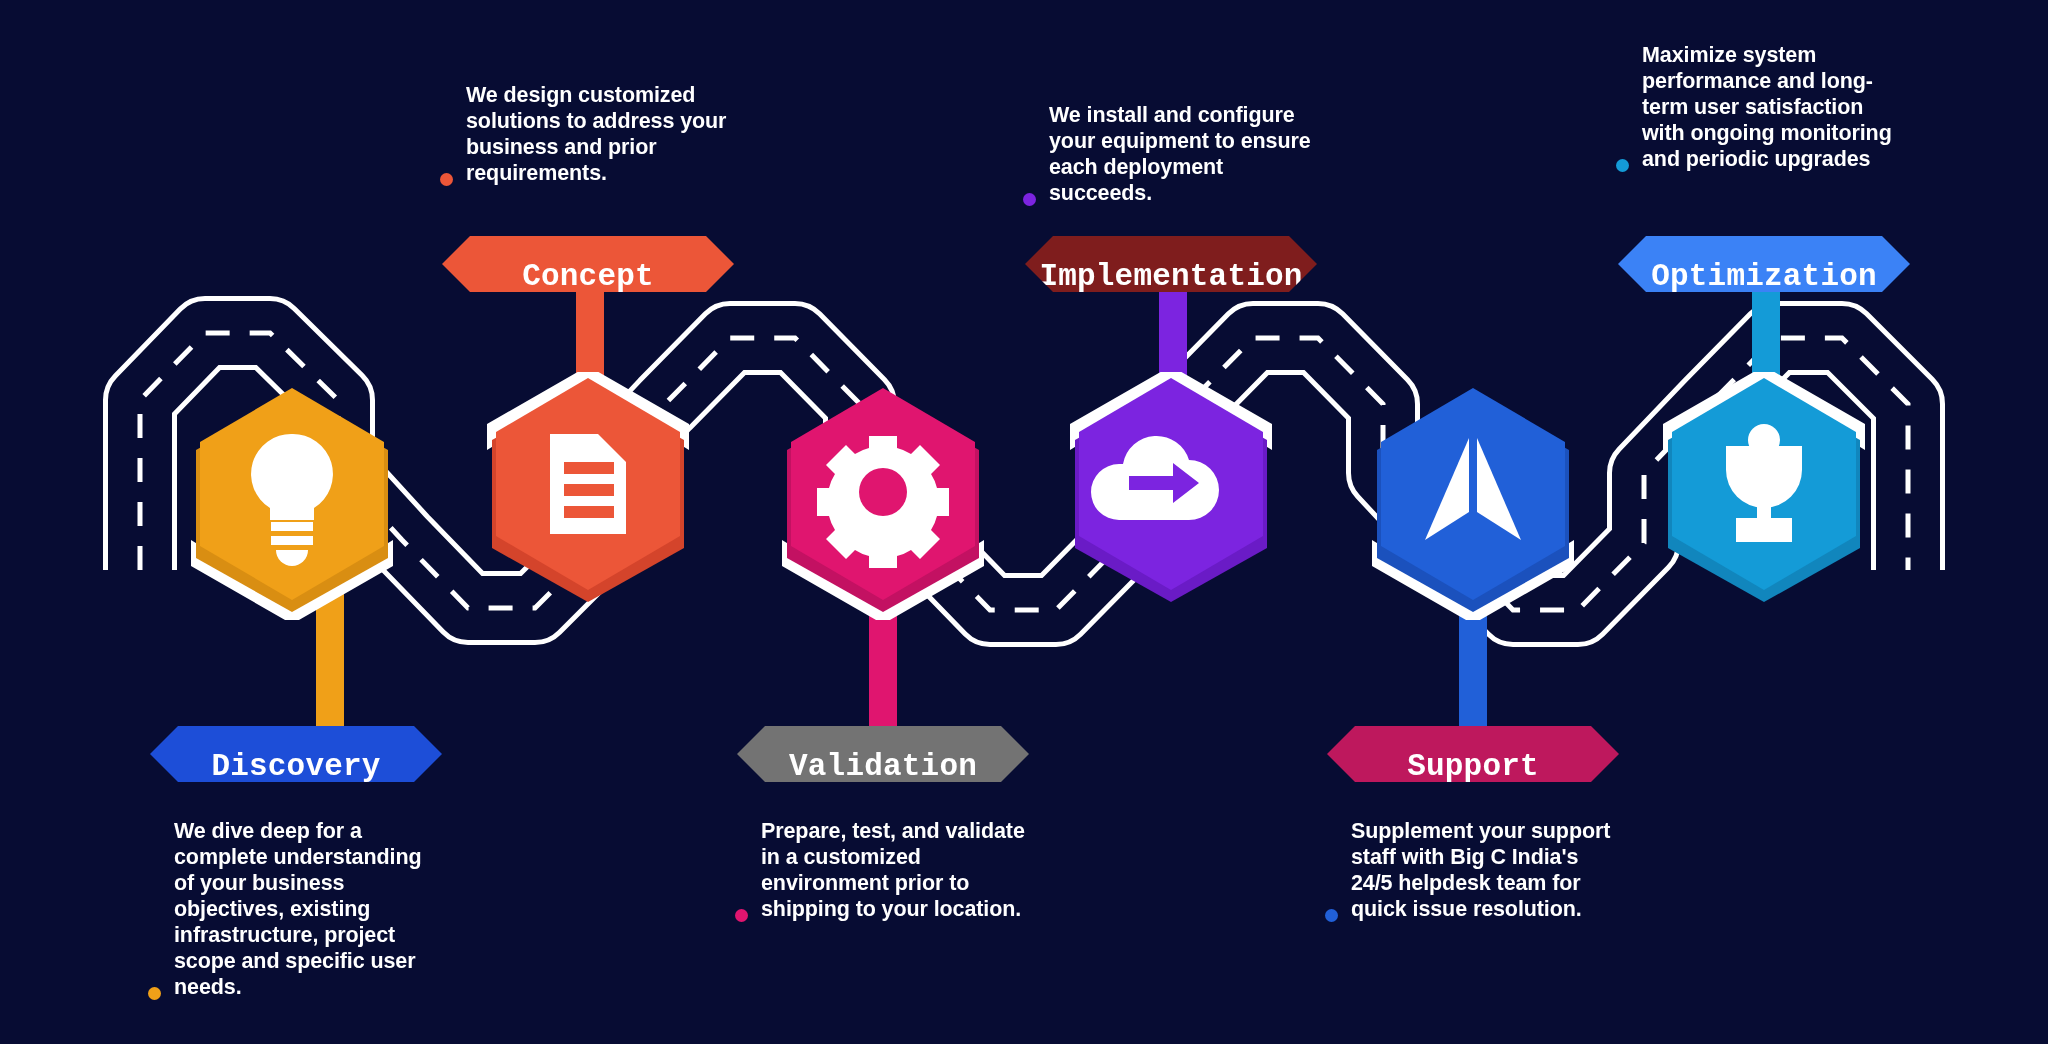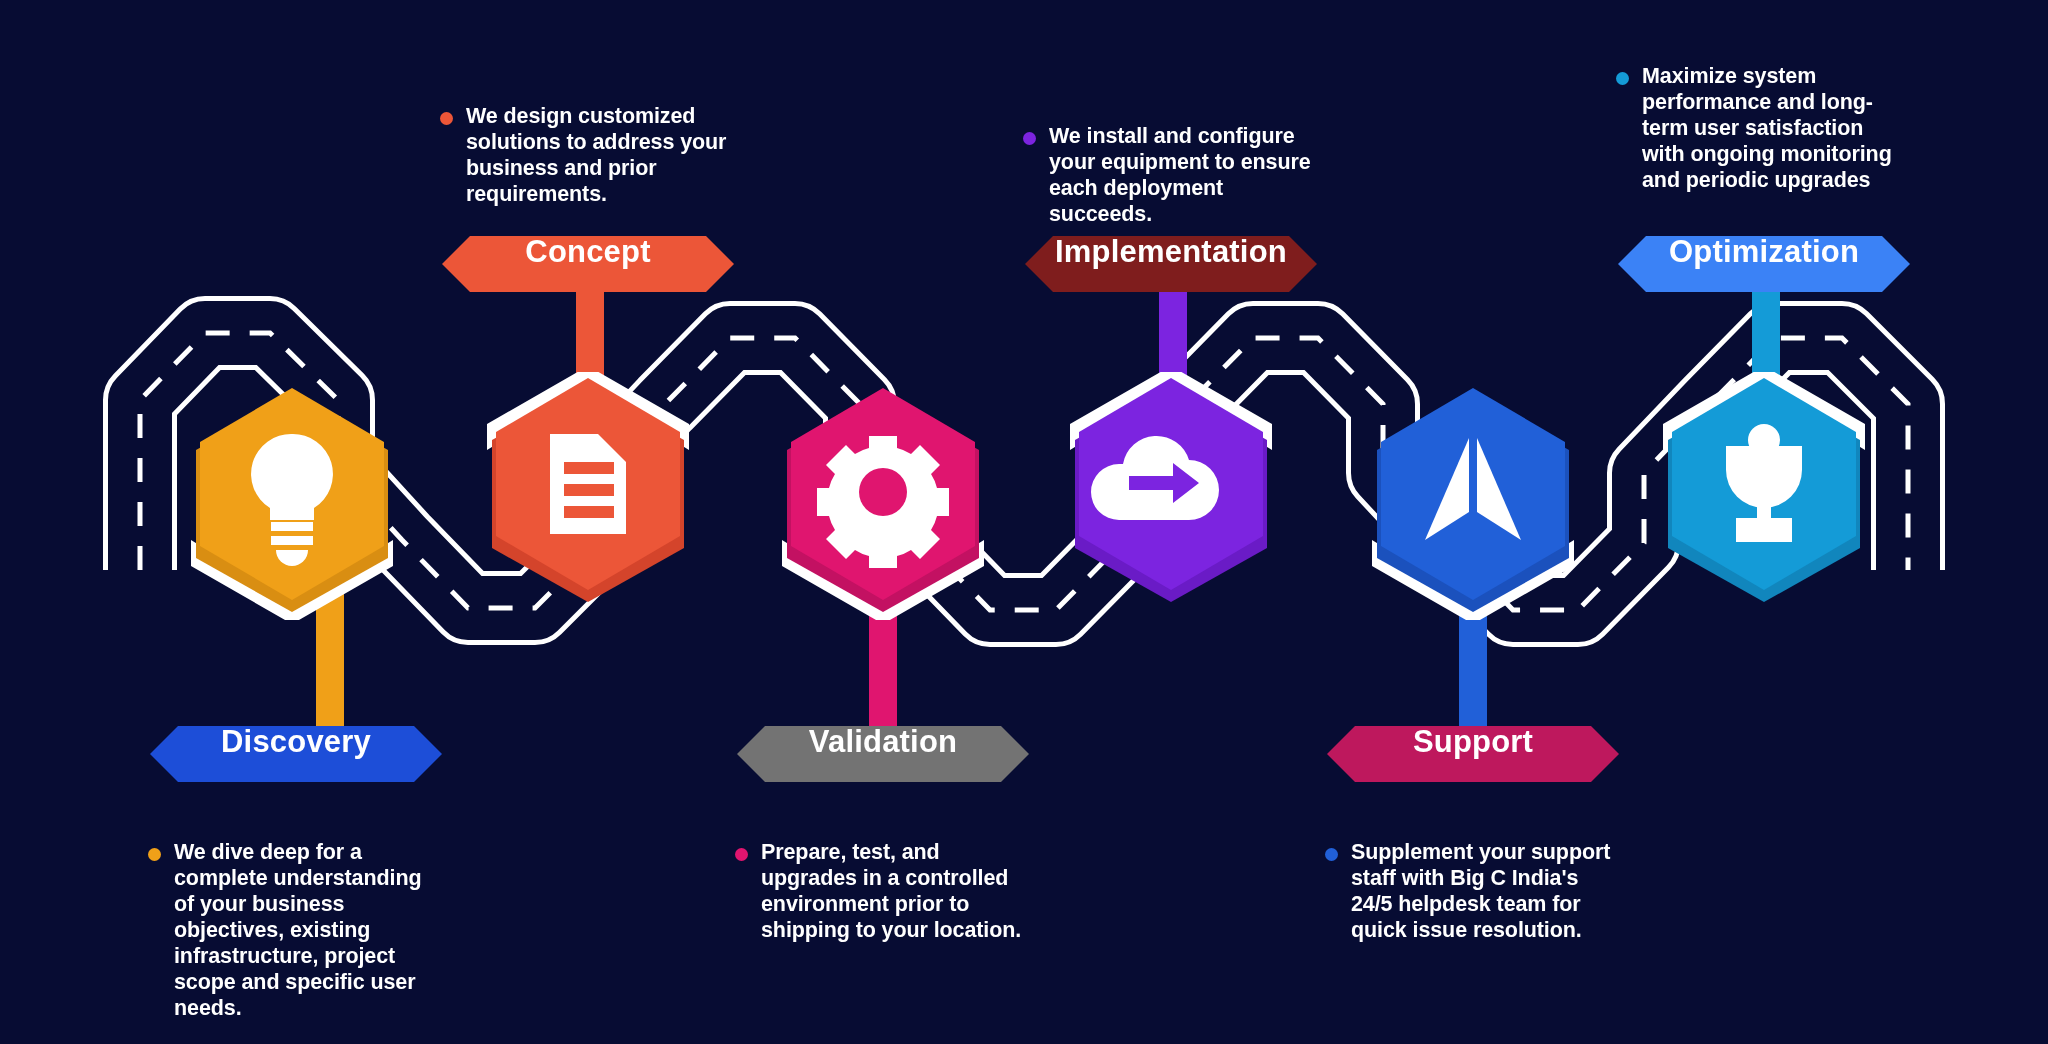--- a/index.html
+++ b/index.html
@@ -16,35 +16,36 @@
   .road-layer { position:absolute; left:0; top:0; width:2048px; height:1044px; pointer-events:none; }
 
   
   .step { position:absolute; }
 
   
   .banner {
     position:absolute;
     height:56px;
     display:flex;
-    align-items:flex-start;
+    align-items:flex-end;
     justify-content:center;
     clip-path:polygon(28px 0, calc(100% - 28px) 0, 100% 50%, calc(100% - 28px) 100%, 28px 100%, 0 50%);
+    font-family:Liberation Mono, monospace;
   }
   .banner-label {
     color:#ffffff;
     font-size:31px;
     font-weight:bold;
     letter-spacing:.2px;
     white-space:nowrap;
     line-height:1;
   }
 
   
-  .desc { position:absolute; display:flex; align-items:flex-start;margin-top:21px; }
+  .desc { position:absolute; display:flex; align-items:flex-end; }
   .bullet {
     width:13px; height:13px; border-radius:50%;
     flex:0 0 auto; margin-top:9px; margin-right:13px;
   }
   .desc-text {
     color:#ffffff;
     font-size:21.5px;
     line-height:26px;
     font-weight:bold;
     letter-spacing:-0.1px;
@@ -168,21 +169,21 @@
       <g transform="translate(109,104)">
         <path d="M-14,-56 l28,0 l0,12 a46,46 0 0 1 14,6 l9,-9 l20,20 l-9,9 a46,46 0 0 1 6,14 l12,0 l0,28 l-12,0 a46,46 0 0 1 -6,14 l9,9 l-20,20 l-9,-9 a46,46 0 0 1 -14,6 l0,12 l-28,0 l0,-12 a46,46 0 0 1 -14,-6 l-9,9 l-20,-20 l9,-9 a46,46 0 0 1 -6,-14 l-12,0 l0,-28 l12,0 a46,46 0 0 1 6,-14 l-9,-9 l20,-20 l9,9 a46,46 0 0 1 14,-6 z" fill="#ffffff"></path>
         <circle cx="0" cy="0" r="24" fill="#e0156f"></circle>
       </g>
     </svg>
     <div class="banner" style="left:737px;top:726px;width:292px;background:#737373;">
       <span class="banner-label">Validation</span>
     </div>
     <div class="desc" style="left:735px;top:818px;width:290px;">
       <span class="bullet" style="background:#e0156f;"></span>
-      <span class="desc-text">Prepare, test, and upgrades in a controlled environment prior to shipping to your location.</span>
+      <span class="desc-text">Prepare, test, and validate in a customized environment prior to shipping to your location.</span>
     </div>
   </div>
 
   <div class="step" style="left:0;top:0;">
     <svg style="position:absolute;left:1113px;top:270px;" width="120" height="180">
       <rect x="46" y="0" width="28" height="180" fill="#7c24e0"></rect>
     </svg>
     <svg style="position:absolute;left:1062px;top:372px;" width="218" height="250">
       <polygon points="8,78 109,16 210,78 210,52 109,-6 8,52" fill="#ffffff"></polygon>
       <polygon points="109,14 205,68 205,176 109,230 13,176 13,68" fill="#6a1bc6"></polygon>

